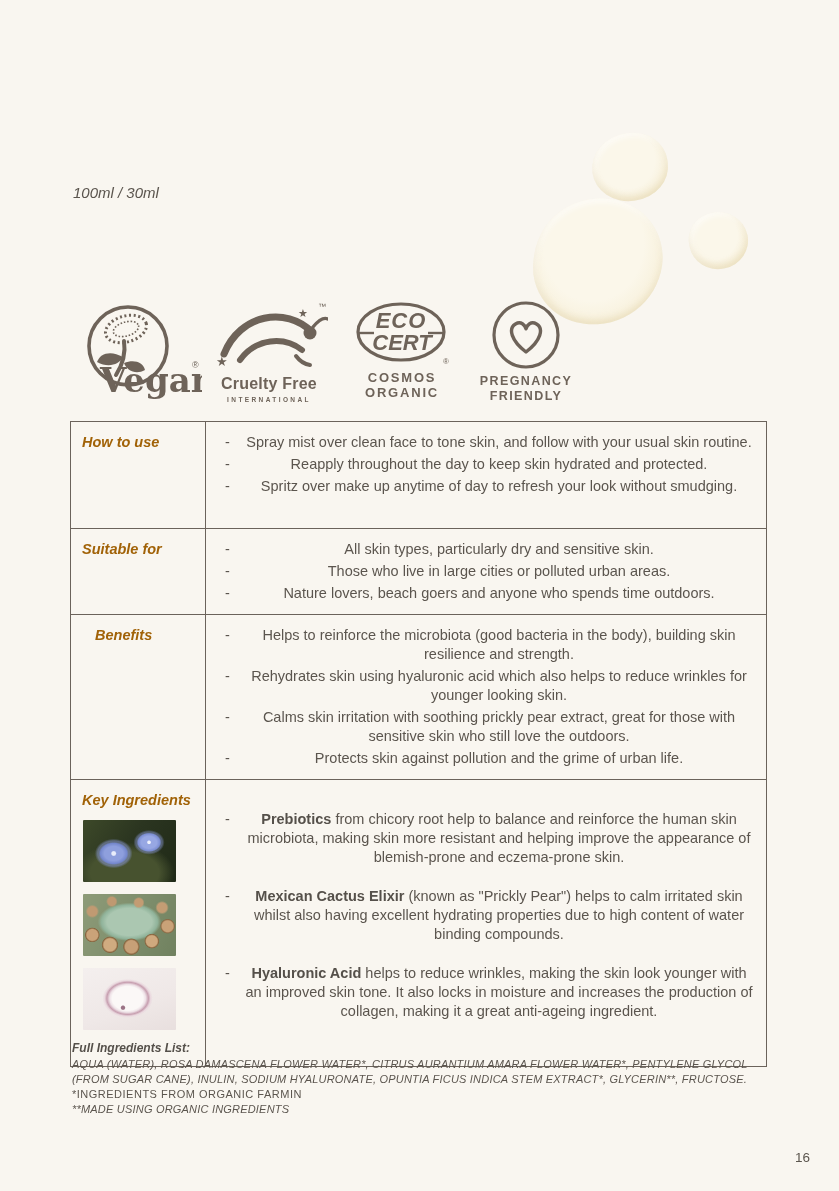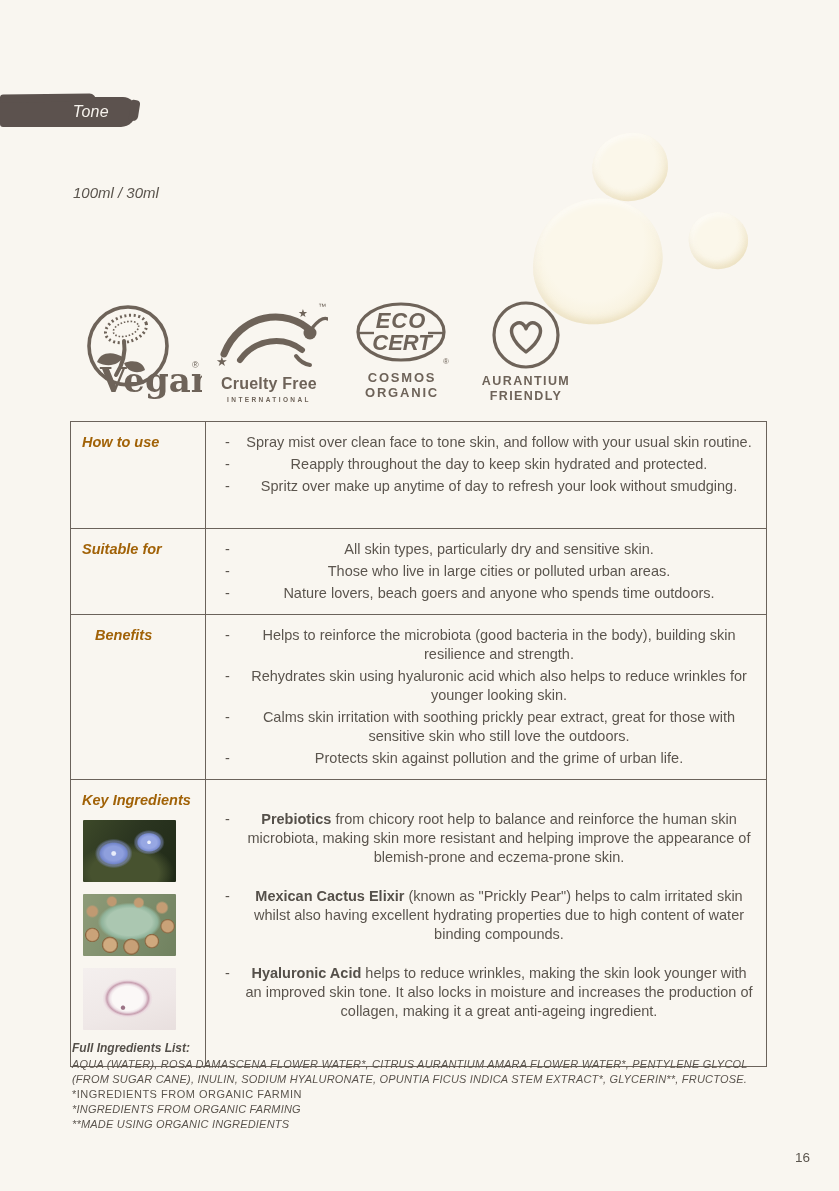--- a/index.html
+++ b/index.html
@@ -155,23 +155,20 @@
   .page-number {
     position:absolute; left:795px; top:1150px;
     font-size:13.5px; color:#5b554e;
   }
 </style>
 </head>
 <body>
 
 <div class="page">
 
-  <div class="tone-badge">
-    <span>Tone</span>
-  </div>
 
   <div class="drop drop1"></div>
   <div class="drop drop2"></div>
   <div class="drop drop3"></div>
 
   <div class="sizes">100ml / 30ml</div>
 
   <div class="logos">
 
     <div class="logo logo-vegan">
@@ -213,21 +210,21 @@
       </svg>
       <div class="logo-sub" style="margin-top:4px;">COSMOS</div>
       <div class="logo-sub">ORGANIC</div>
     </div>
 
     <div class="logo logo-preg">
       <svg width="96" height="70" viewBox="0 0 96 70">
         <circle cx="48" cy="35" r="32" fill="none" stroke="#6e6359" stroke-width="3.2"></circle>
         <path d="M48,52 C33,40.5 30,28.5 37.5,24 C43,20.7 47,25 48,28.8 C49,25 53,20.7 58.5,24 C66,28.5 63,40.5 48,52 Z" fill="none" stroke="#6e6359" stroke-width="3.4" stroke-linejoin="round"></path>
       </svg>
-      <div class="logo-sub" style="font-size:12.5px; letter-spacing:1.4px; margin-top:4px;">AURANTIUM</div>
+      <div class="logo-sub" style="font-size:12.5px; letter-spacing:1.4px; margin-top:4px;">PREGNANCY</div>
       <div class="logo-sub" style="font-size:12.5px; letter-spacing:1.4px;">FRIENDLY</div>
     </div>
 
   </div>
 
   <table class="info-table">
     <tbody>
         <tr>
       <td class="label-cell" style="height:107px;">
         <span>How to use</span>
@@ -286,19 +283,18 @@
           <span>helps to reduce wrinkles, making the skin look younger with an improved skin tone. It also locks in moisture and increases the production of collagen, making it a great anti-ageing ingredient.</span>
         </div>
       </td>
     </tr>
   </tbody>
     </table>
 
   <div class="full-ingredients">
     <div class="fi-label">Full Ingredients List:</div>
     <p class="fi-text"><span class="it">AQUA (WATER), ROSA DAMASCENA FLOWER WATER*, CITRUS AURANTIUM AMARA FLOWER WATER*, PENTYLENE GLYCOL (FROM SUGAR CANE), INULIN, SODIUM HYALURONATE, OPUNTIA FICUS INDICA STEM EXTRACT*, GLYCERIN**, FRUCTOSE.</span> <span class="rm">*INGREDIENTS FROM ORGANIC FARMIN</span></p>
-    <div class="fi-note">*INGREDIENTS FROM ORGANIC FARMING</div>
     <div class="fi-note">**MADE USING ORGANIC INGREDIENTS</div>
   </div>
 
   <div class="page-number">16</div>
 
 </div>
 
 </body></html>

